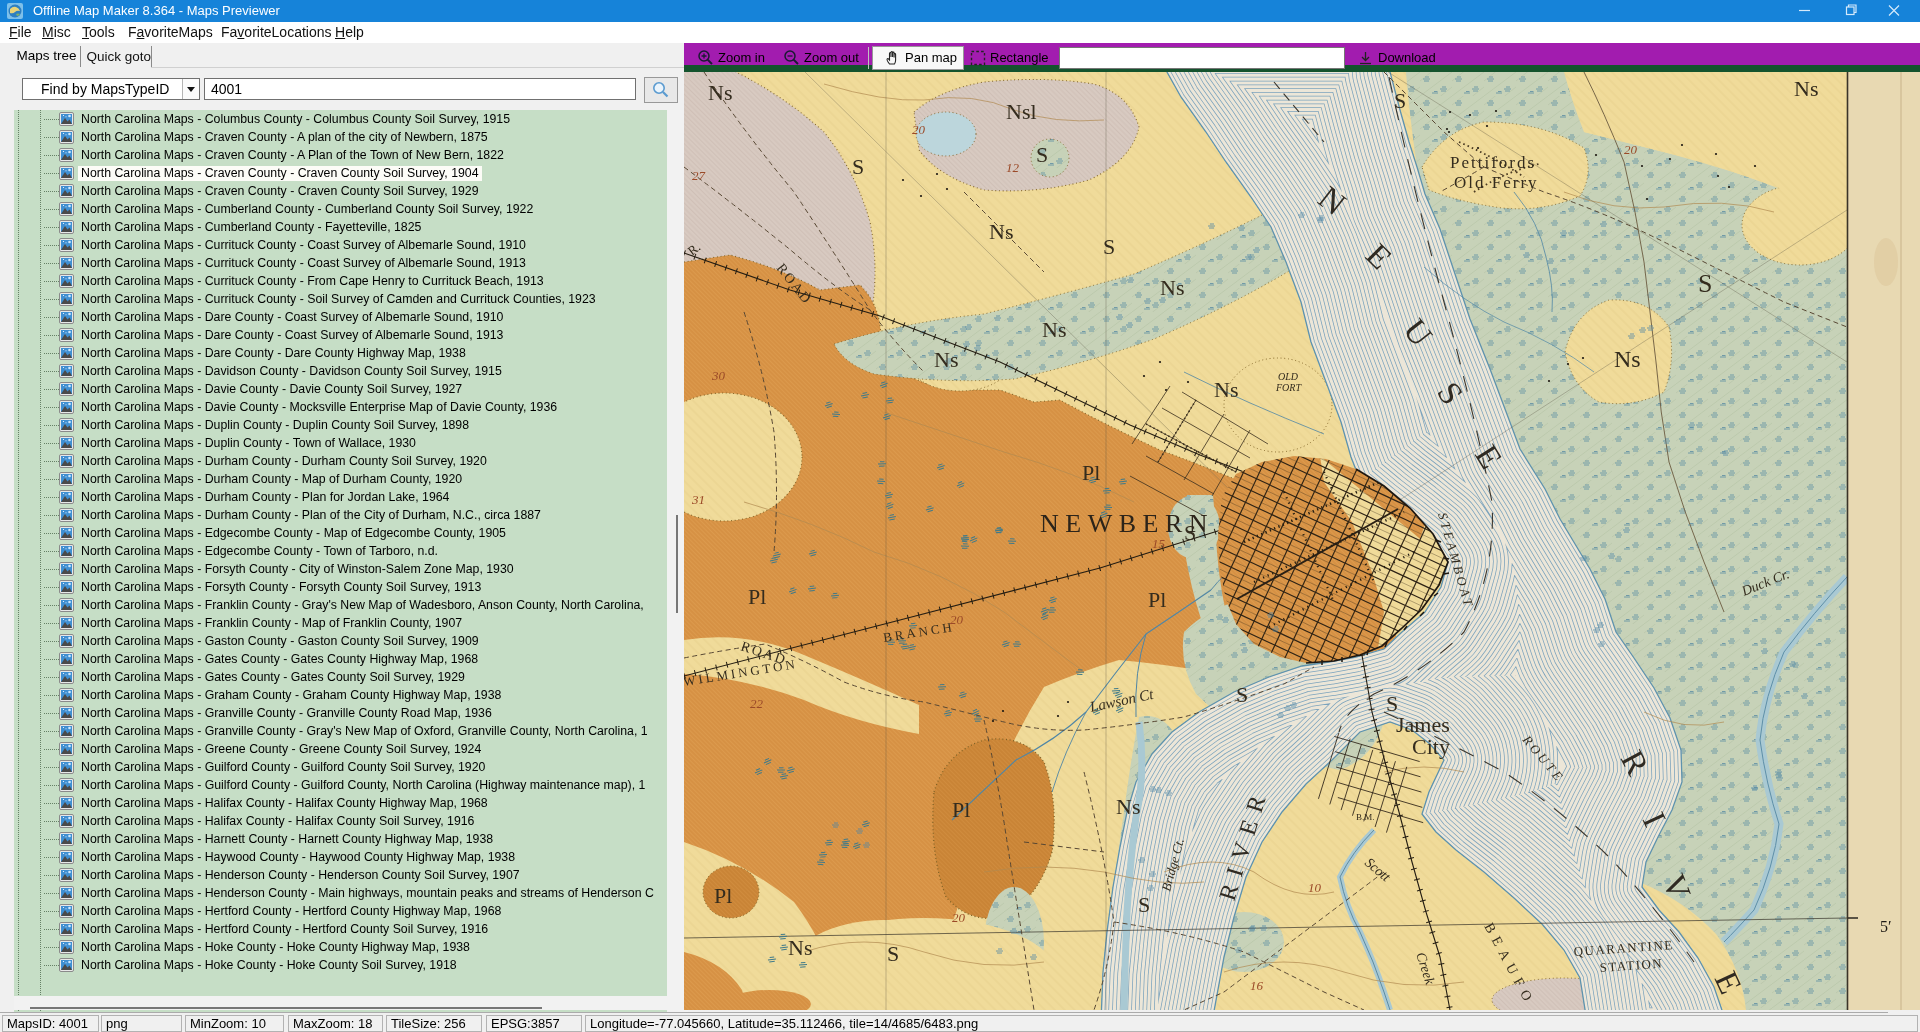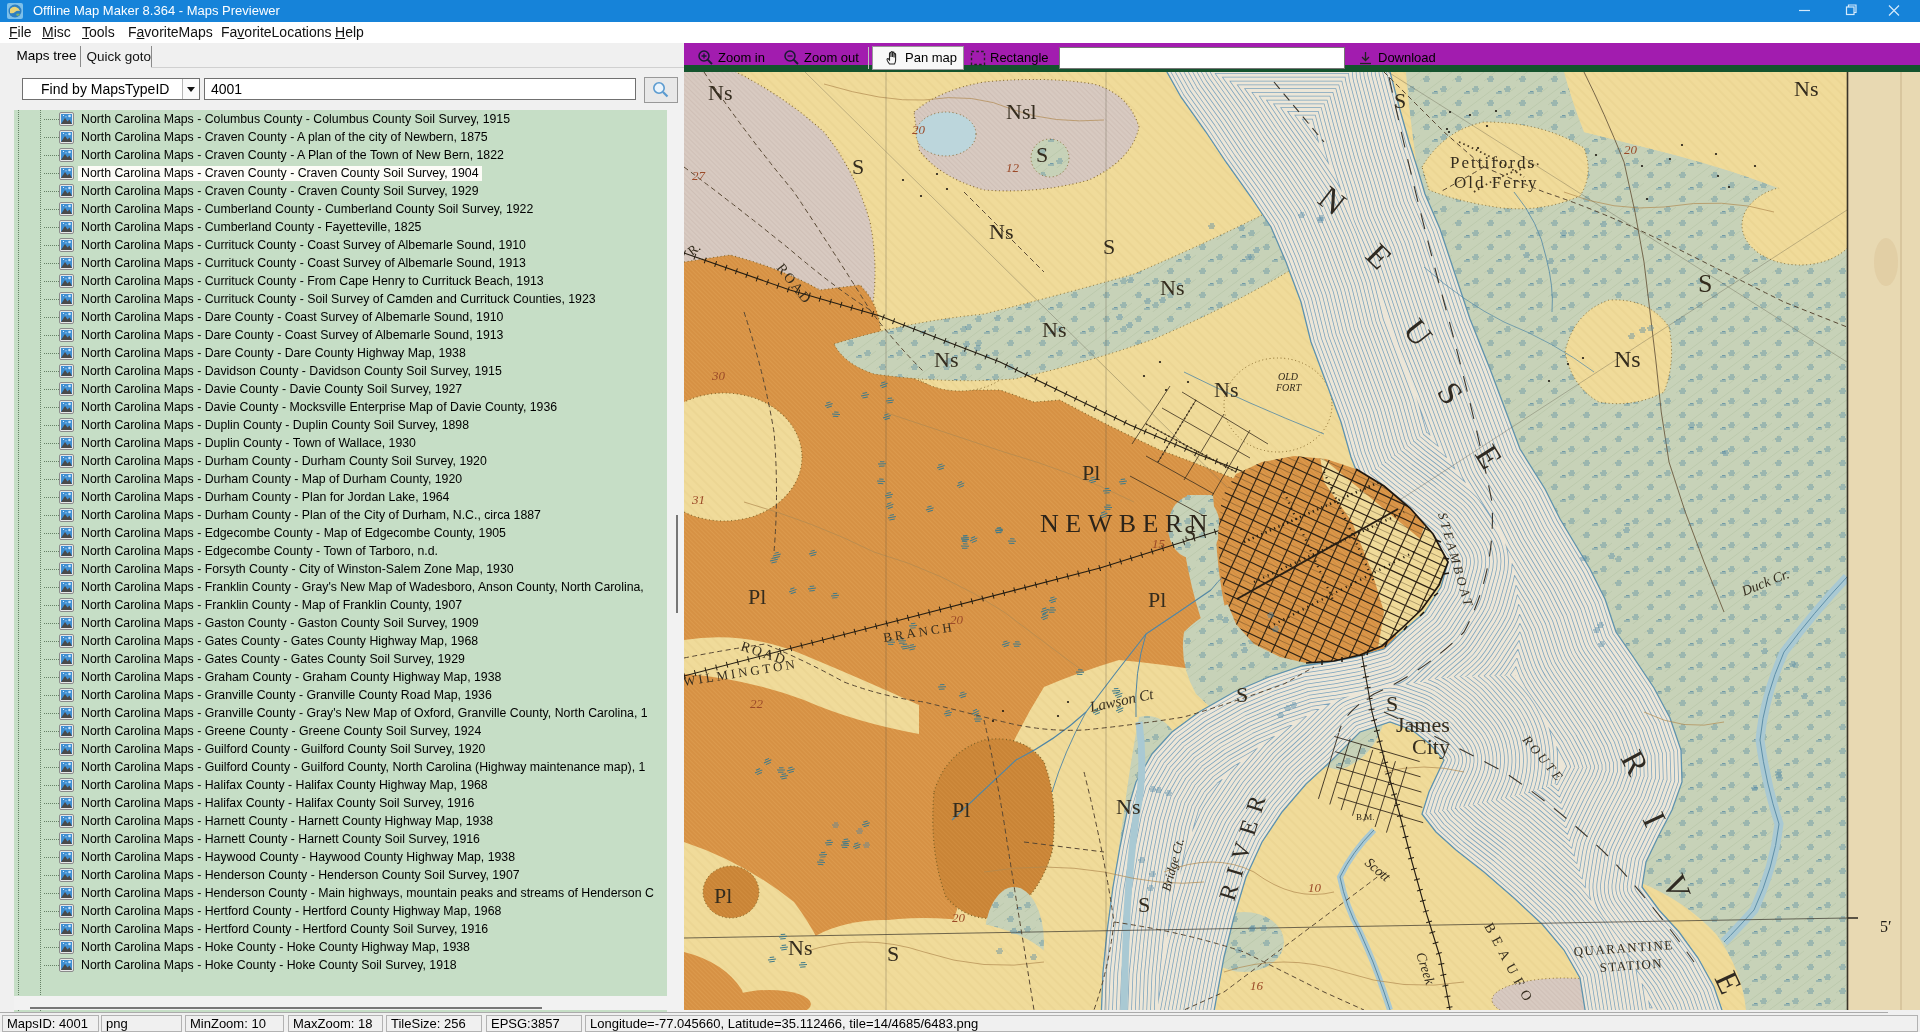--- a/index.html
+++ b/index.html
@@ -397,20 +397,32 @@
 <div class="trow">
         <span class="stub"></span>
         <svg class="ti" width="15" height="14" viewBox="0 0 15 14">
           <rect x="0.5" y="0.5" width="14" height="13" rx="1.5" fill="#e8e8e8" stroke="#8a8a8a"></rect>
           <rect x="2" y="2" width="11" height="10" fill="#3f8fd2"></rect>
           <path d="M2 12 L6 6 L8.5 9.5 L10.5 7.5 L13 12 Z" fill="#4a4a4a"></path>
           <circle cx="10.5" cy="4" r="1.3" fill="#cfe8ff"></circle>
           <circle cx="4.5" cy="3.5" r="0.6" fill="#fff"></circle>
           <circle cx="7" cy="4.8" r="0.5" fill="#fff"></circle>
         </svg>
+        <span class="tt">North Carolina Maps - Forsyth County - Forsyth County Soil Survey, 1913</span>
+      </div>
+<div class="trow">
+        <span class="stub"></span>
+        <svg class="ti" width="15" height="14" viewBox="0 0 15 14">
+          <rect x="0.5" y="0.5" width="14" height="13" rx="1.5" fill="#e8e8e8" stroke="#8a8a8a"></rect>
+          <rect x="2" y="2" width="11" height="10" fill="#3f8fd2"></rect>
+          <path d="M2 12 L6 6 L8.5 9.5 L10.5 7.5 L13 12 Z" fill="#4a4a4a"></path>
+          <circle cx="10.5" cy="4" r="1.3" fill="#cfe8ff"></circle>
+          <circle cx="4.5" cy="3.5" r="0.6" fill="#fff"></circle>
+          <circle cx="7" cy="4.8" r="0.5" fill="#fff"></circle>
+        </svg>
         <span class="tt">North Carolina Maps - Franklin County - Gray's New Map of Wadesboro, Anson County, North Carolina,</span>
       </div>
 <div class="trow">
         <span class="stub"></span>
         <svg class="ti" width="15" height="14" viewBox="0 0 15 14">
           <rect x="0.5" y="0.5" width="14" height="13" rx="1.5" fill="#e8e8e8" stroke="#8a8a8a"></rect>
           <rect x="2" y="2" width="11" height="10" fill="#3f8fd2"></rect>
           <path d="M2 12 L6 6 L8.5 9.5 L10.5 7.5 L13 12 Z" fill="#4a4a4a"></path>
           <circle cx="10.5" cy="4" r="1.3" fill="#cfe8ff"></circle>
           <circle cx="4.5" cy="3.5" r="0.6" fill="#fff"></circle>
@@ -554,32 +566,20 @@
         <span class="stub"></span>
         <svg class="ti" width="15" height="14" viewBox="0 0 15 14">
           <rect x="0.5" y="0.5" width="14" height="13" rx="1.5" fill="#e8e8e8" stroke="#8a8a8a"></rect>
           <rect x="2" y="2" width="11" height="10" fill="#3f8fd2"></rect>
           <path d="M2 12 L6 6 L8.5 9.5 L10.5 7.5 L13 12 Z" fill="#4a4a4a"></path>
           <circle cx="10.5" cy="4" r="1.3" fill="#cfe8ff"></circle>
           <circle cx="4.5" cy="3.5" r="0.6" fill="#fff"></circle>
           <circle cx="7" cy="4.8" r="0.5" fill="#fff"></circle>
         </svg>
         <span class="tt">North Carolina Maps - Harnett County - Harnett County Highway Map, 1938</span>
-      </div>
-<div class="trow">
-        <span class="stub"></span>
-        <svg class="ti" width="15" height="14" viewBox="0 0 15 14">
-          <rect x="0.5" y="0.5" width="14" height="13" rx="1.5" fill="#e8e8e8" stroke="#8a8a8a"></rect>
-          <rect x="2" y="2" width="11" height="10" fill="#3f8fd2"></rect>
-          <path d="M2 12 L6 6 L8.5 9.5 L10.5 7.5 L13 12 Z" fill="#4a4a4a"></path>
-          <circle cx="10.5" cy="4" r="1.3" fill="#cfe8ff"></circle>
-          <circle cx="4.5" cy="3.5" r="0.6" fill="#fff"></circle>
-          <circle cx="7" cy="4.8" r="0.5" fill="#fff"></circle>
-        </svg>
-        <span class="tt">North Carolina Maps - Harnett County - Harnett County Soil Survey, 1916</span>
       </div>
 <div class="trow">
         <span class="stub"></span>
         <svg class="ti" width="15" height="14" viewBox="0 0 15 14">
           <rect x="0.5" y="0.5" width="14" height="13" rx="1.5" fill="#e8e8e8" stroke="#8a8a8a"></rect>
           <rect x="2" y="2" width="11" height="10" fill="#3f8fd2"></rect>
           <path d="M2 12 L6 6 L8.5 9.5 L10.5 7.5 L13 12 Z" fill="#4a4a4a"></path>
           <circle cx="10.5" cy="4" r="1.3" fill="#cfe8ff"></circle>
           <circle cx="4.5" cy="3.5" r="0.6" fill="#fff"></circle>
           <circle cx="7" cy="4.8" r="0.5" fill="#fff"></circle>

